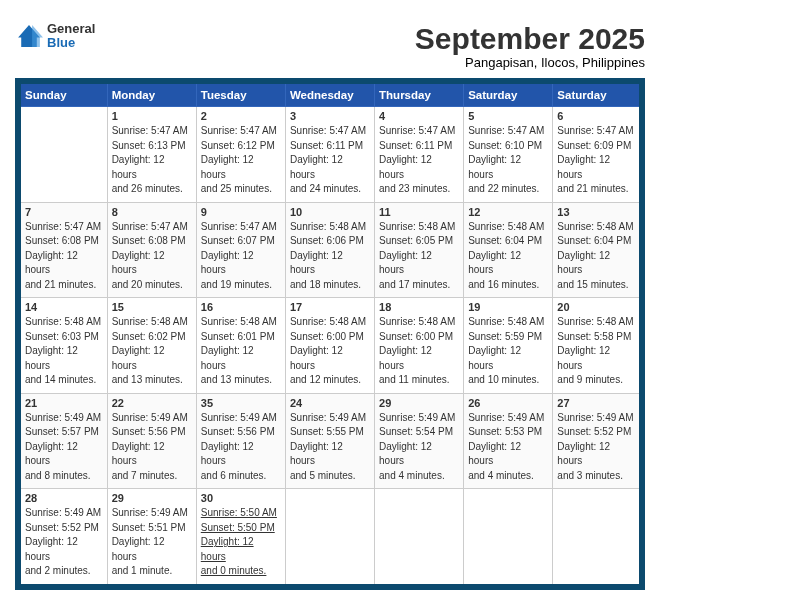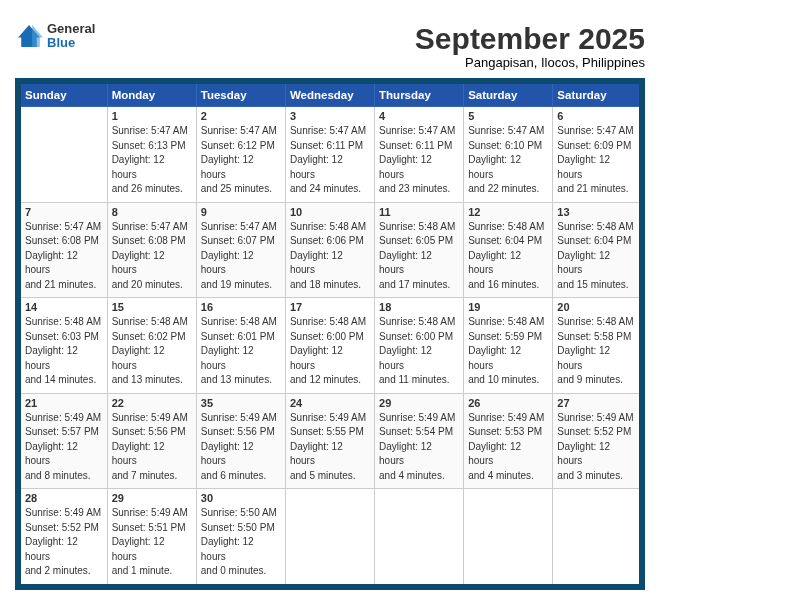--- a/index.html
+++ b/index.html
@@ -338,21 +338,21 @@
           </td>
           <td>
             <div class="day-number">29</div>
             <div class="day-info" style="white-space: pre-line;">Sunrise: 5:49 AM
 Sunset: 5:51 PM
 Daylight: 12 hours
 and 1 minute.</div>
           </td>
           <td>
             <div class="day-number">30</div>
-            <div class="day-info" style="white-space: pre-line;">Sunrise: 5:50 AM
+            <div class="day-info" style="white-space: pre-line; text-decoration: underline;">Sunrise: 5:50 AM
 Sunset: 5:50 PM
 Daylight: 12 hours
 and 0 minutes.</div>
           </td>
           <td class="empty-cell"></td>
           <td class="empty-cell"></td>
           <td class="empty-cell"></td>
           <td class="empty-cell"></td>
         </tr>
       </tbody>

